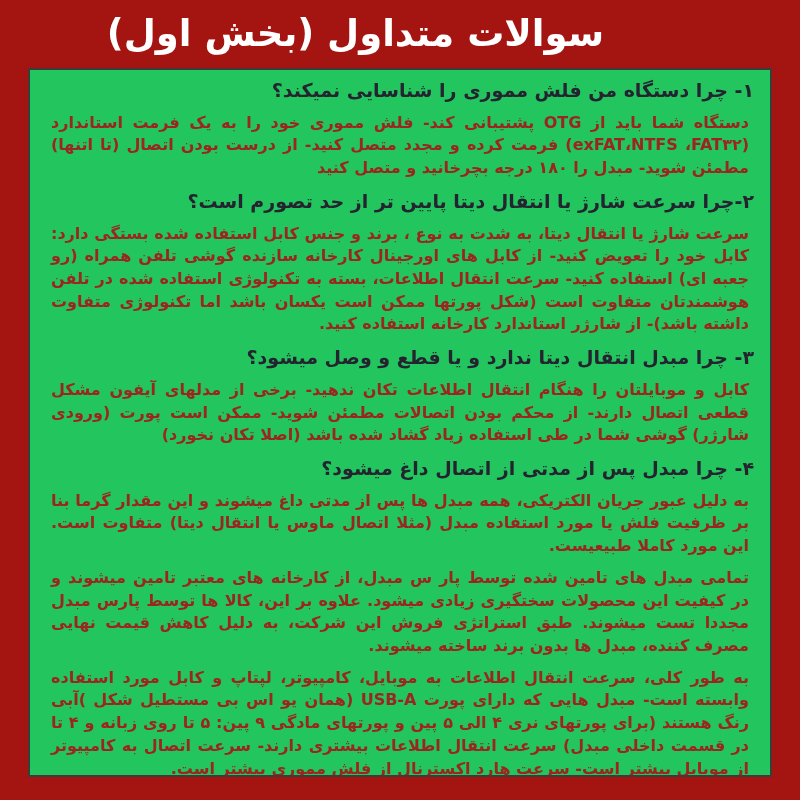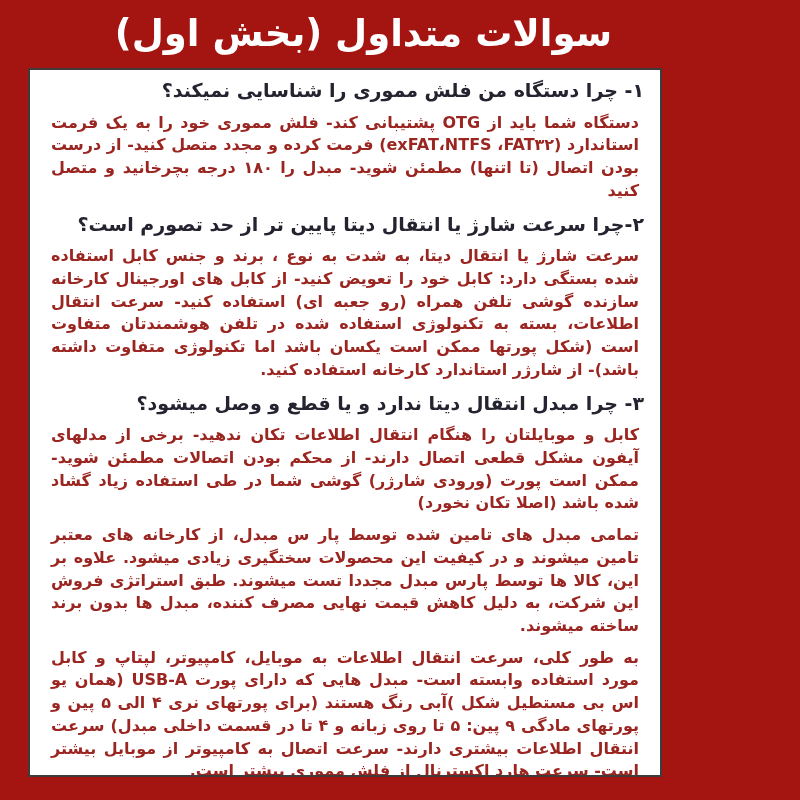--- a/index.html
+++ b/index.html
@@ -13,43 +13,43 @@
   }
   .page {
     position: relative;
     width: 800px;
     height: 800px;
     background: #a41410;
   }
   .header {
     position: absolute;
     top: 0;
-    left: 12px;
+    left: 4px;
     width: 703px;
     height: 66px;
     display: flex;
     align-items: center;
     justify-content: center;
   }
   .header .title {
     color: #ffffff;
     font-size: 37px;
     font-weight: bold;
     letter-spacing: 0;
     margin: 0;
     white-space: nowrap;
   }
   .panel {
     position: absolute;
     left: 28px;
     top: 68px;
-    width: 634px;
+    width: 744px;
     height: 709px;
     box-sizing: border-box;
-    background: #ffffff;
+    background: #22c55e;
     border: 2px solid #3f3b3b;
     padding: 6px 12px 8px 12px;
     direction: rtl;
     overflow: hidden;
   }
   .qa-block { margin: 0; }
   .question {
     color: #262330;
     font-size: 19px;
     font-weight: bold;
@@ -88,20 +88,24 @@
     <div class="qa-block">
       <h2 class="question">۲-چرا سرعت شارژ یا انتقال دیتا پایین تر از حد تصورم است؟</h2>
       <p class="answer">سرعت شارژ یا انتقال دیتا، به شدت به نوع ، برند و جنس کابل استفاده شده بستگی دارد: کابل خود را تعویض کنید- از کابل های اورجینال کارخانه سازنده گوشی تلفن همراه (رو جعبه ای) استفاده کنید- سرعت انتقال اطلاعات، بسته به تکنولوژی استفاده شده در تلفن هوشمندتان متفاوت است (شکل پورتها ممکن است یکسان باشد اما تکنولوژی متفاوت داشته باشد)- از شارژر استاندارد کارخانه استفاده کنید.</p>
     </div>
 
     <div class="qa-block">
       <h2 class="question">۳- چرا مبدل انتقال دیتا ندارد و یا قطع و وصل میشود؟</h2>
       <p class="answer">کابل و موبایلتان را هنگام انتقال اطلاعات تکان ندهید- برخی از مدلهای آیفون مشکل قطعی اتصال دارند- از محکم بودن اتصالات مطمئن شوید- ممکن است پورت (ورودی شارژر) گوشی شما در طی استفاده زیاد گشاد شده باشد (اصلا تکان نخورد)</p>
     </div>
 
+    <div class="qa-block tight">
+      <h2 class="question">۴- چرا مبدل پس از مدتی از اتصال داغ میشود؟</h2>
+      <p class="answer">به دلیل عبور جریان الکتریکی، همه مبدل ها پس از مدتی داغ میشوند و این مقدار گرما بنا بر ظرفیت فلش یا مورد استفاده مبدل (مثلا اتصال ماوس یا انتقال دیتا) متفاوت است. این مورد کاملا طبیعیست.</p>
+    </div>
 
     <div class="qa-block">
       <p class="answer">تمامی مبدل های تامین شده توسط پار س مبدل، از کارخانه های معتبر تامین میشوند و در کیفیت این محصولات سختگیری زیادی میشود. علاوه بر این، کالا ها توسط پارس مبدل مجددا تست میشوند. طبق استراتژی فروش این شرکت، به دلیل کاهش قیمت نهایی مصرف کننده، مبدل ها بدون برند ساخته میشوند.</p>
     </div>
 
     <div class="qa-block tight">
       <p class="answer">به طور کلی، سرعت انتقال اطلاعات به موبایل، کامپیوتر، لپتاپ و کابل مورد استفاده وابسته است- مبدل هایی که دارای پورت USB-A (همان یو اس بی مستطیل شکل )آبی رنگ هستند (برای پورتهای نری ۴ الی ۵ پین و پورتهای مادگی ۹ پین: ۵ تا روی زبانه و ۴ تا در قسمت داخلی مبدل) سرعت انتقال اطلاعات بیشتری دارند- سرعت اتصال به کامپیوتر از موبایل بیشتر است- سرعت هارد اکسترنال از فلش مموری بیشتر است.</p>
     </div>
 
   </div>

